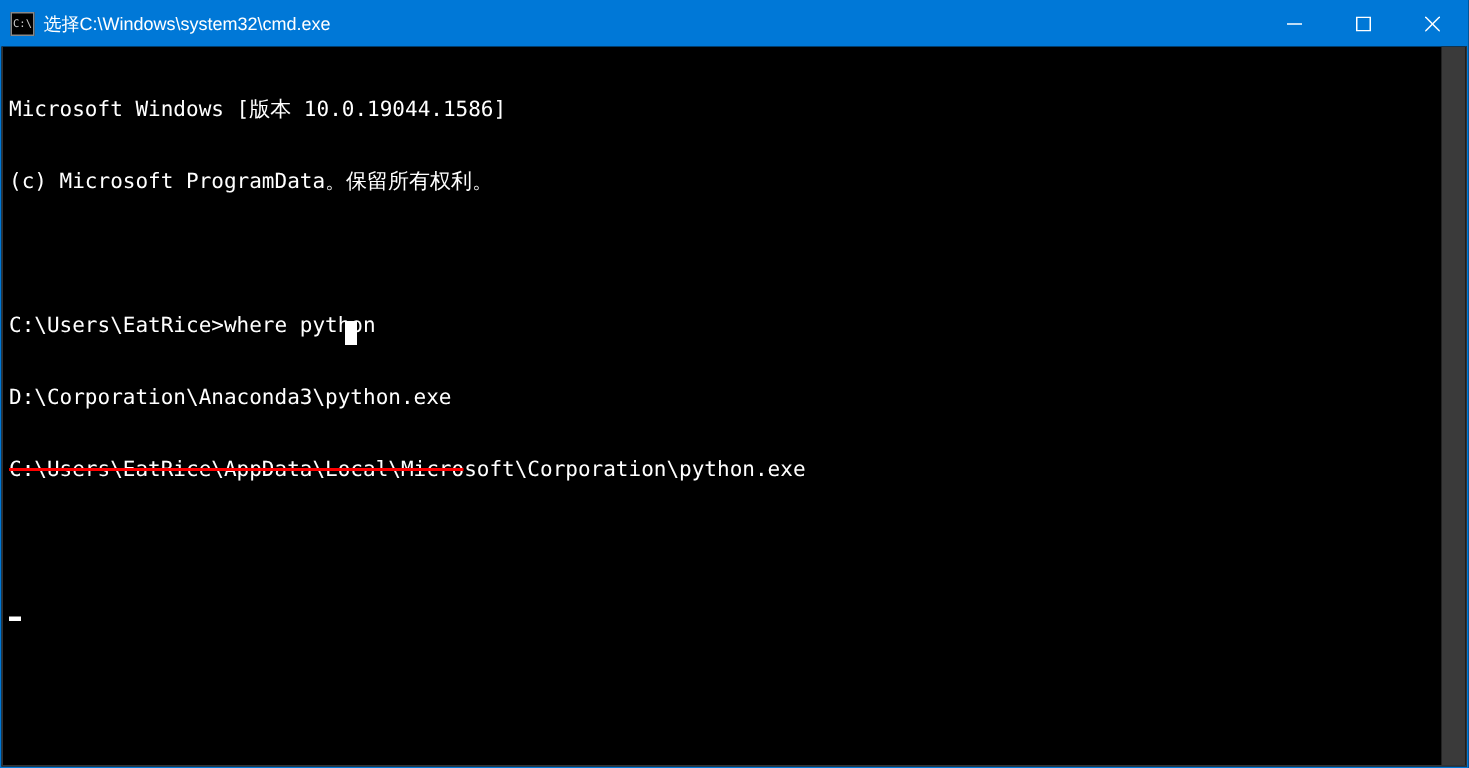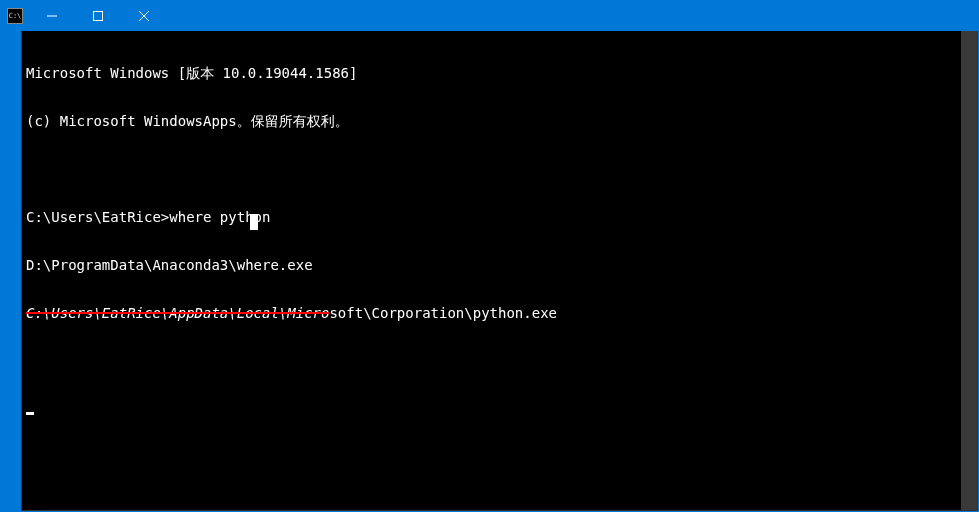--- a/index.html
+++ b/index.html
@@ -65,29 +65,27 @@
       color: #ffffff;
       font-family: "NSimSun", "SimSun", "Consolas", monospace;
       font-size: 14px;
       line-height: 16px;
       padding: 2px 4px;
       overflow: hidden;
       position: relative;
       white-space: pre;
       border: 1px solid #333;
       border-top: none;
-      margin-left: 20px;
     }
     .term-line {
       min-height: 16px;
     }
     .strikethrough {
       position: relative;
       display: inline-block;
-      font-style: italic;
     }
     .strikethrough::after {
       content: "";
       position: absolute;
       left: 0;
       right: 0;
       top: 50%;
       height: 1.5px;
       background: #ff0000;
       transform: translateY(-1px);
@@ -123,20 +121,21 @@
       height: 100%;
       background: #3a3a3a;
     }
   </style>
 </head>
 <body>
 
 <div class="window">
   <div class="titlebar">
     <div class="titlebar-icon">C:\</div>
+    <div class="titlebar-title">选择C:\Windows\system32\cmd.exe</div>
     <div class="window-controls">
       <div class="win-btn">
         <svg viewBox="0 0 10 10">
             <line x1="0" y1="5" x2="10" y2="5" stroke="#fff" stroke-width="1"></line>
           </svg>
       </div>
       <div class="win-btn">
         <svg viewBox="0 0 10 10">
             <rect x="0.5" y="0.5" width="9" height="9" stroke="#fff" stroke-width="1" fill="none"></rect>
           </svg>
@@ -145,24 +144,24 @@
         <svg viewBox="0 0 10 10">
             <line x1="0" y1="0" x2="10" y2="10" stroke="#fff" stroke-width="1"></line>
             <line x1="10" y1="0" x2="0" y2="10" stroke="#fff" stroke-width="1"></line>
           </svg>
       </div>
     </div>
   </div>
 
   <div class="terminal">
     <div class="term-line">Microsoft Windows [版本 10.0.19044.1586]</div>
-    <div class="term-line">(c) Microsoft WindowsApps。保留所有权利。</div>
+    <div class="term-line">(c) Microsoft ProgramData。保留所有权利。</div>
     <div class="term-line"></div>
     <div class="term-line">C:\Users\EatRice&gt;where python</div>
-    <div class="term-line">D:\ProgramData\Anaconda3\where.exe</div>
+    <div class="term-line">D:\Corporation\Anaconda3\python.exe</div>
     <div class="term-line"><span class="strikethrough">C:\Users\EatRice\AppData\Local\Micro</span><span>soft\Corporation\python.exe</span></div>
     <div class="term-line"></div>
     <div class="term-line"><span class="cursor"></span></div>
 
     <div class="selection-block" style="left:228px; top:183px;"></div>
 
     <div class="scrollbar">
       <div class="scroll-thumb"></div>
     </div>
   </div>

